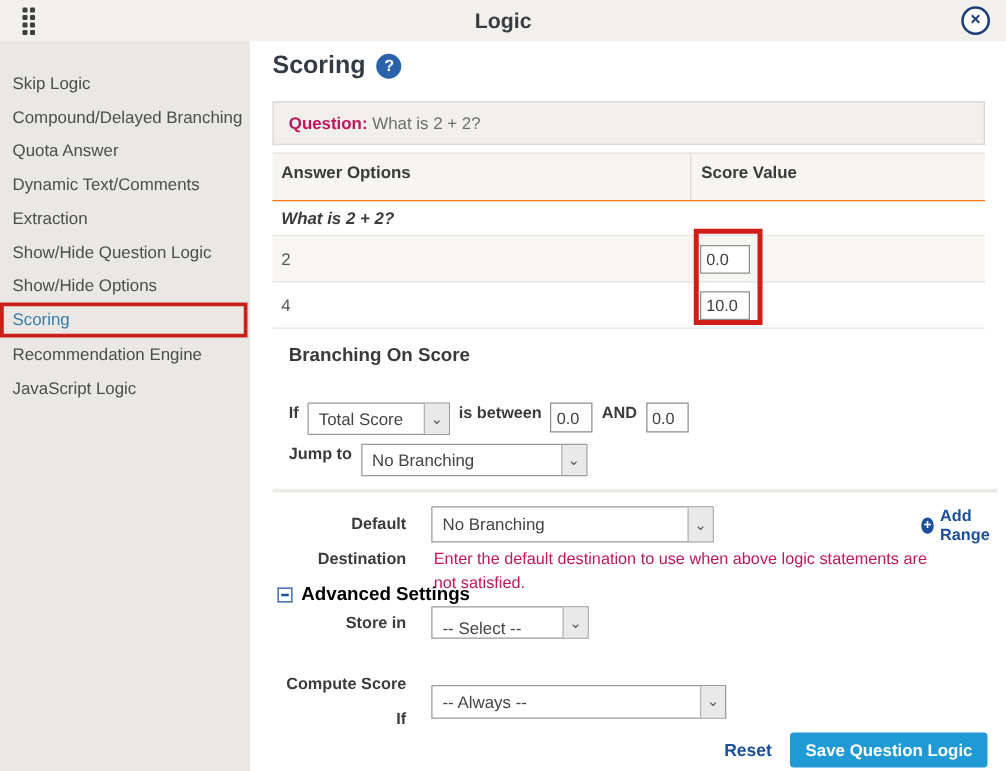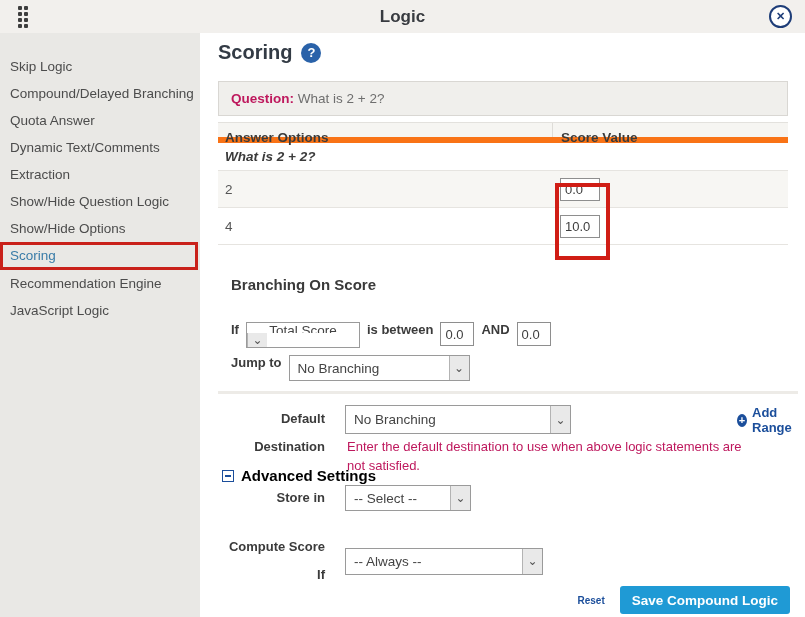--- a/index.html
+++ b/index.html
@@ -23,21 +23,21 @@
   .content { position: absolute; left: 200px; top: 33px; width: 605px; height: 584px; background: #fff; }
   .page-title { position: absolute; left: 18px; top: 8px; display: flex; align-items: center; gap: 9px; }
   .page-title h1 { font-size: 20px; font-weight: bold; color: #333b45; }
   .help-icon { width: 20px; height: 20px; border-radius: 50%; background: #2a62a9; color: #fff; font-weight: bold; font-size: 13px; line-height: 20px; text-align: center; cursor: pointer; }
 
   .qbox { position: absolute; left: 18px; top: 48px; width: 570px; height: 35px; background: #f0efec; border: 1px solid #d9d7d3; line-height: 33px; padding-left: 12px; font-size: 13.5px; }
   .qbox b { color: #be185d; } .qbox span { color: #6e6e6e; }
 
   
   .s-table { position: absolute; left: 18px; top: 89px; width: 570px; font-size: 13.5px; }
-  .thead { display: flex; height: 21px; background: #f6f5f2; border-top: 1px solid #e3e1dd; border-bottom: 6px solid #f97316; font-weight: bold; color: #3b3b3b; }
+  .thead { display: flex; height: 39px; background: #f6f5f2; border-top: 1px solid #e3e1dd; border-bottom: 1px solid #f97316; font-weight: bold; color: #3b3b3b; }
   .th1 { width: 334px; line-height: 29px; padding-left: 7px; }
   .th2 { flex: 1; line-height: 29px; padding-left: 8px; border-left: 1px solid #dedcd8; }
   .tgroup { height: 28px; line-height: 28px; padding-left: 7px; font-weight: bold; font-style: italic; color: #3b3b3b; border-bottom: 1px solid #e6e4e0; }
   .trow { display: flex; height: 37px; align-items: center; border-bottom: 1px solid #e6e4e0; color: #555; }
   .trow.alt { background: #f7f6f3; }
   .td1 { width: 334px; padding-left: 7px; }
   .td2 { flex: 1; padding-left: 8px; }
   .score-input { width: 40px; height: 23px; border: 1px solid #8e8e8e; font-family: "Liberation Sans", sans-serif; font-size: 13px; color: #3e3e3e; padding: 0 4px; background: #fff; }
   .red-annotation { position: absolute; left: 355px; top: 150px; width: 55px; height: 77px; border: 4px solid #d01d15; z-index: 5; pointer-events: none; }
 
@@ -61,21 +61,21 @@
 
   .advanced { position: absolute; left: 22px; top: 434px; display: flex; align-items: center; gap: 7px; cursor: pointer; }
   .minus-box { position: relative; width: 12px; height: 12px; border: 1px solid #1b4e9b; background: #fff; }
   .minus-box::after { content: ""; position: absolute; left: 2px; right: 2px; top: 4px; border-top: 2px solid #1b4e9b; }
   .advanced span.lbl { font-weight: bold; font-size: 15px; color: #000000; }
 
   .store-row { position: absolute; left: 18px; top: 451px; display: flex; align-items: center; }
   .compute-row { position: absolute; left: 18px; top: 500px; display: flex; align-items: center; }
 
   .footer { position: absolute; right: 15px; top: 553px; display: flex; align-items: center; gap: 15px; }
-  .reset-link { color: #1b4e9b; font-size: 10px; font-weight: 600; cursor: pointer; }
+  .reset-link { color: #1b4e9b; font-size: 14px; font-weight: 600; cursor: pointer; }
   .save-btn { background: #1f9ad5; color: #fff; border: none; border-radius: 3px; height: 28px; padding: 0 12px; font-family: "Liberation Sans", sans-serif; font-size: 13.5px; font-weight: bold; cursor: pointer; }
 </style>
 </head>
 <body>
 
 <div class="modal">
 
   <div class="topbar">
     <div class="grip">
       <i></i>
@@ -134,21 +134,21 @@
           <input class="score-input" value="10.0" style="">
         </div>
       </div>
     </div>
     <div class="red-annotation"></div>
 
     <div class="branch-title">Branching On Score</div>
 
     <div class="if-row flex-row">
       <b>If</b>
-      <div class="sel" style="width:114px;flex-direction:column;">
+      <div class="sel" style="width:114px;">
         <span class="txt">Total Score</span>
         <span class="chev">⌄</span>
       </div>
       <b>is between</b>
       <input class="num-input" value="0.0" style="">
       <b>AND</b>
       <input class="num-input" value="0.0" style="">
     </div>
 
     <div class="jump-row flex-row">
@@ -174,33 +174,33 @@
     </div>
     <div class="dd-help">Enter the default destination to use when above logic statements are not satisfied.</div>
 
     <div class="advanced">
       <span class="minus-box"></span>
       <span class="lbl">Advanced Settings</span>
     </div>
 
     <div class="store-row">
       <div class="form-label">Store in</div>
-      <div class="sel" style="width:126px;">
+      <div class="sel" style="width:126px;align-items:flex-end;">
         <span class="txt">-- Select --</span>
         <span class="chev">⌄</span>
       </div>
     </div>
 
     <div class="compute-row">
       <div class="form-label">Compute Score If</div>
-      <div class="sel" style="width:198px; height:27px;text-align:center;">
+      <div class="sel" style="width:236px; height:27px;text-align:center;">
         <span class="txt">-- Always --</span>
         <span class="chev">⌄</span>
       </div>
     </div>
 
     <div class="footer">
       <span class="reset-link">Reset</span>
-      <button class="save-btn">Save Compound Logic</button>
+      <button class="save-btn">Save Question Logic</button>
     </div>
 
   </div>
 </div>
 
 </body></html>

